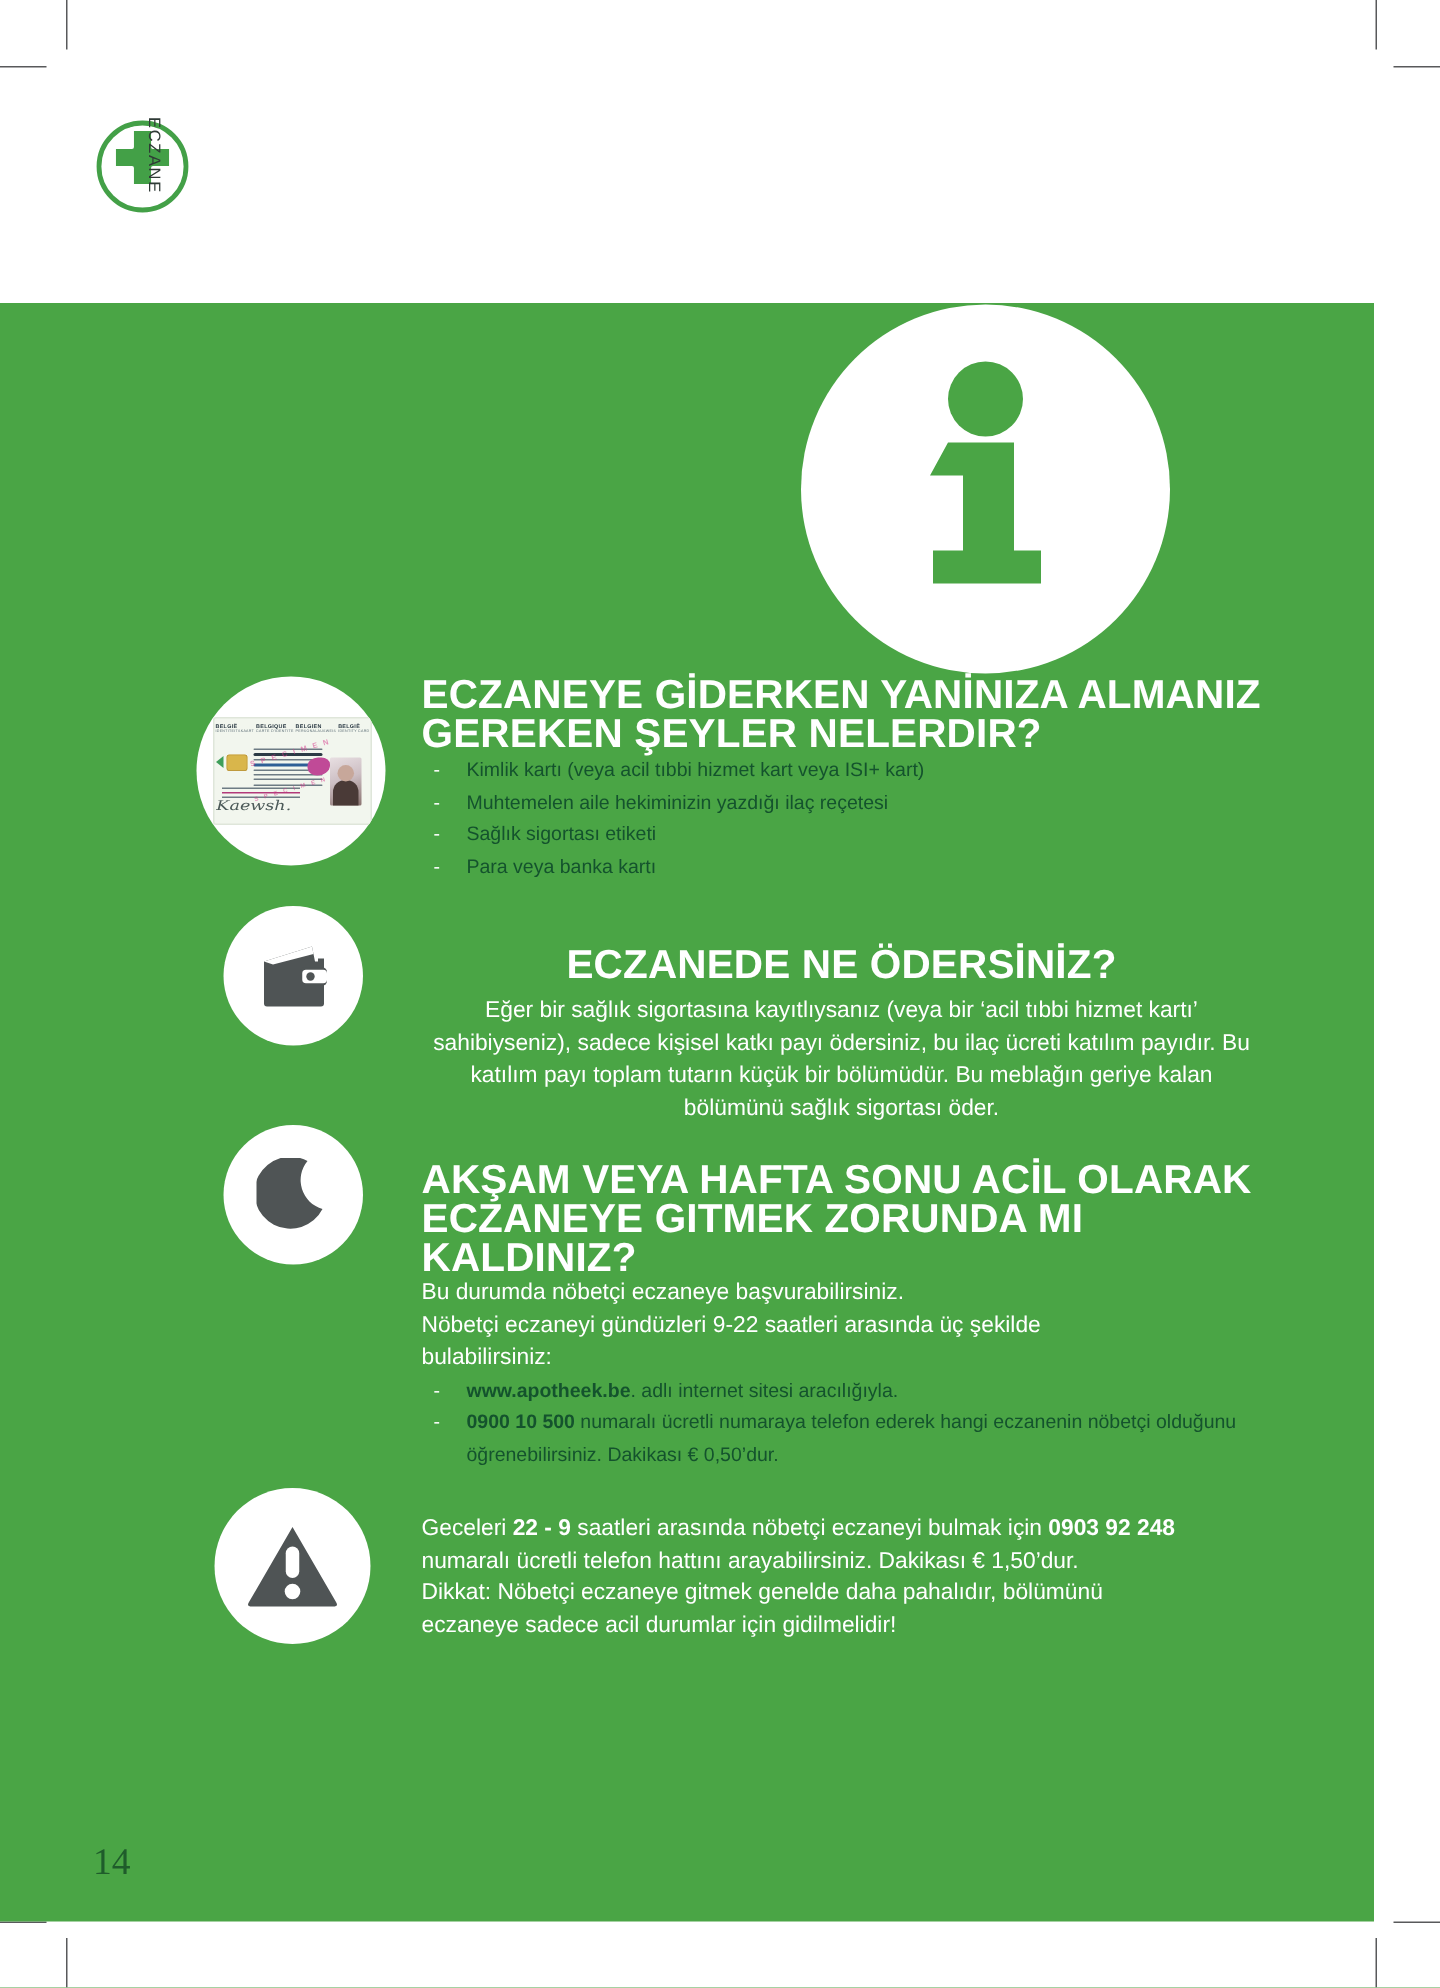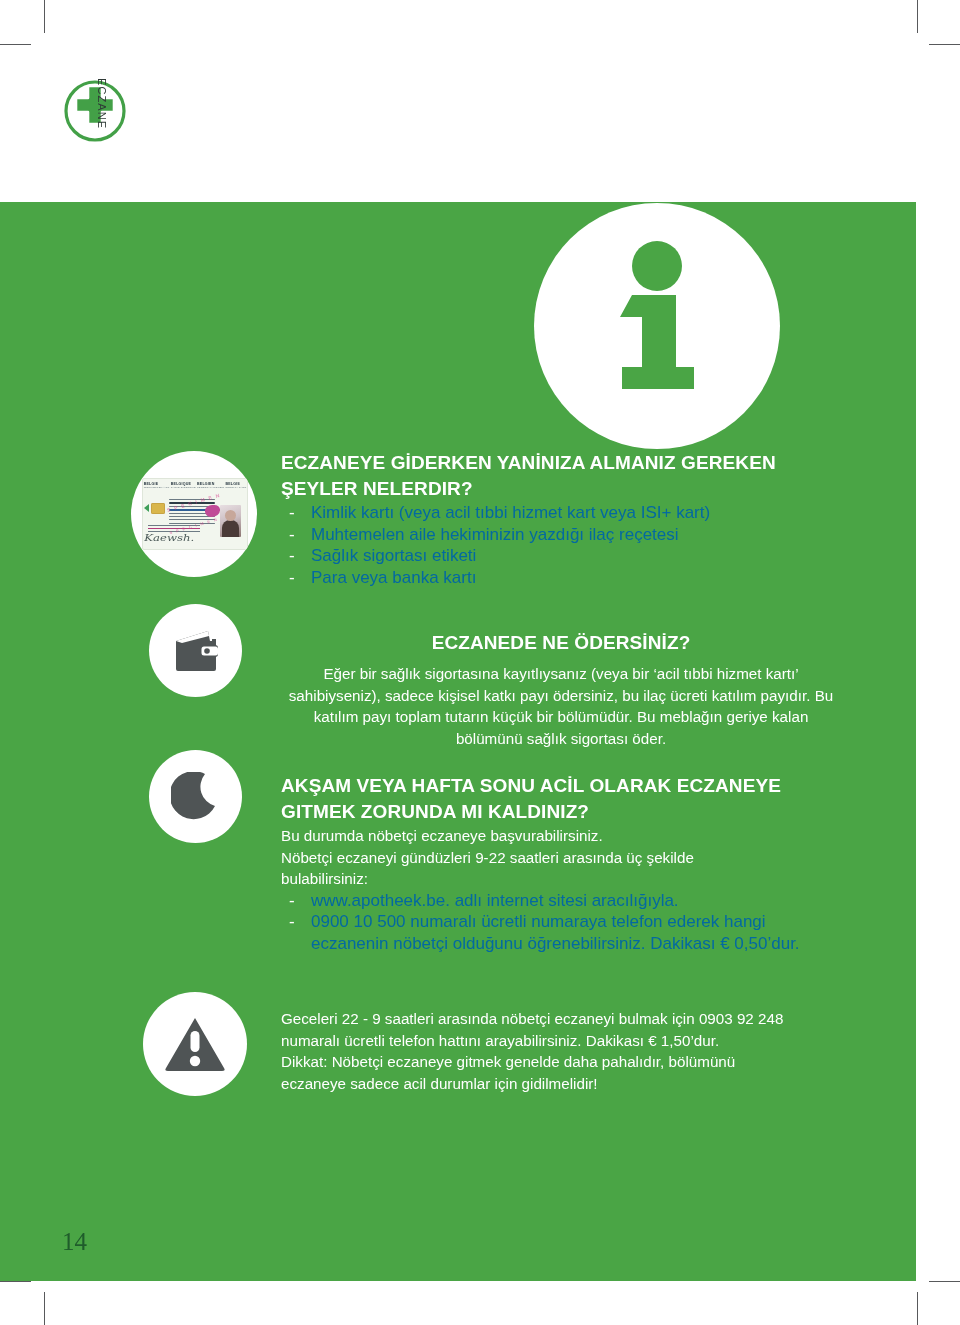--- a/index.html
+++ b/index.html
@@ -118,35 +118,35 @@
     font-family:"DejaVu Serif", serif;font-style:italic;
     transform:scaleX(1.3);opacity:.8;
   }
   .idcard .bot{position:absolute;left:5px;top:46px;width:52px;}
   .idcard .bot i{display:block;background:#6d7b84;height:1px;margin-bottom:2px;}
   .idcard .bot i.r{background:#b23a7a;}
 
   
   .col{position:absolute;left:281px;width:560px;color:#ffffff;}
   h2.head{
-    margin:0;font-size:19px;font-weight:bold;line-height:26px;
+    margin:0;font-size:27px;font-weight:bold;line-height:26px;
     letter-spacing:.1px;color:#ffffff;
   }
   p.body{
     margin:0;font-size:15.2px;line-height:21.5px;color:#ffffff;
   }
   ul.bul{margin:0;padding:0;list-style:none;}
   ul.bul li{
-    position:relative;padding-left:30px;font-size:17px;line-height:21.5px;
-    color:#0369a1;
+    position:relative;padding-left:30px;font-size:13px;line-height:21.5px;
+    color:#14532d;
   }
   ul.bul li:before{
     content:"-";position:absolute;left:8px;top:0;color:#ffffff;
   }
-  .b{font-weight:normal;}
+  .b{font-weight:bold;}
 
   .sec1{top:450px;}
   .sec2{top:630px;text-align:center;}
   .sec3{top:773px;}
   .sec4{top:1008px;}
 
   .pagenum{
     position:absolute;left:62px;top:1228px;
     font-size:25px;color:#1f5c2b;
     font-family:"Liberation Serif", serif;

